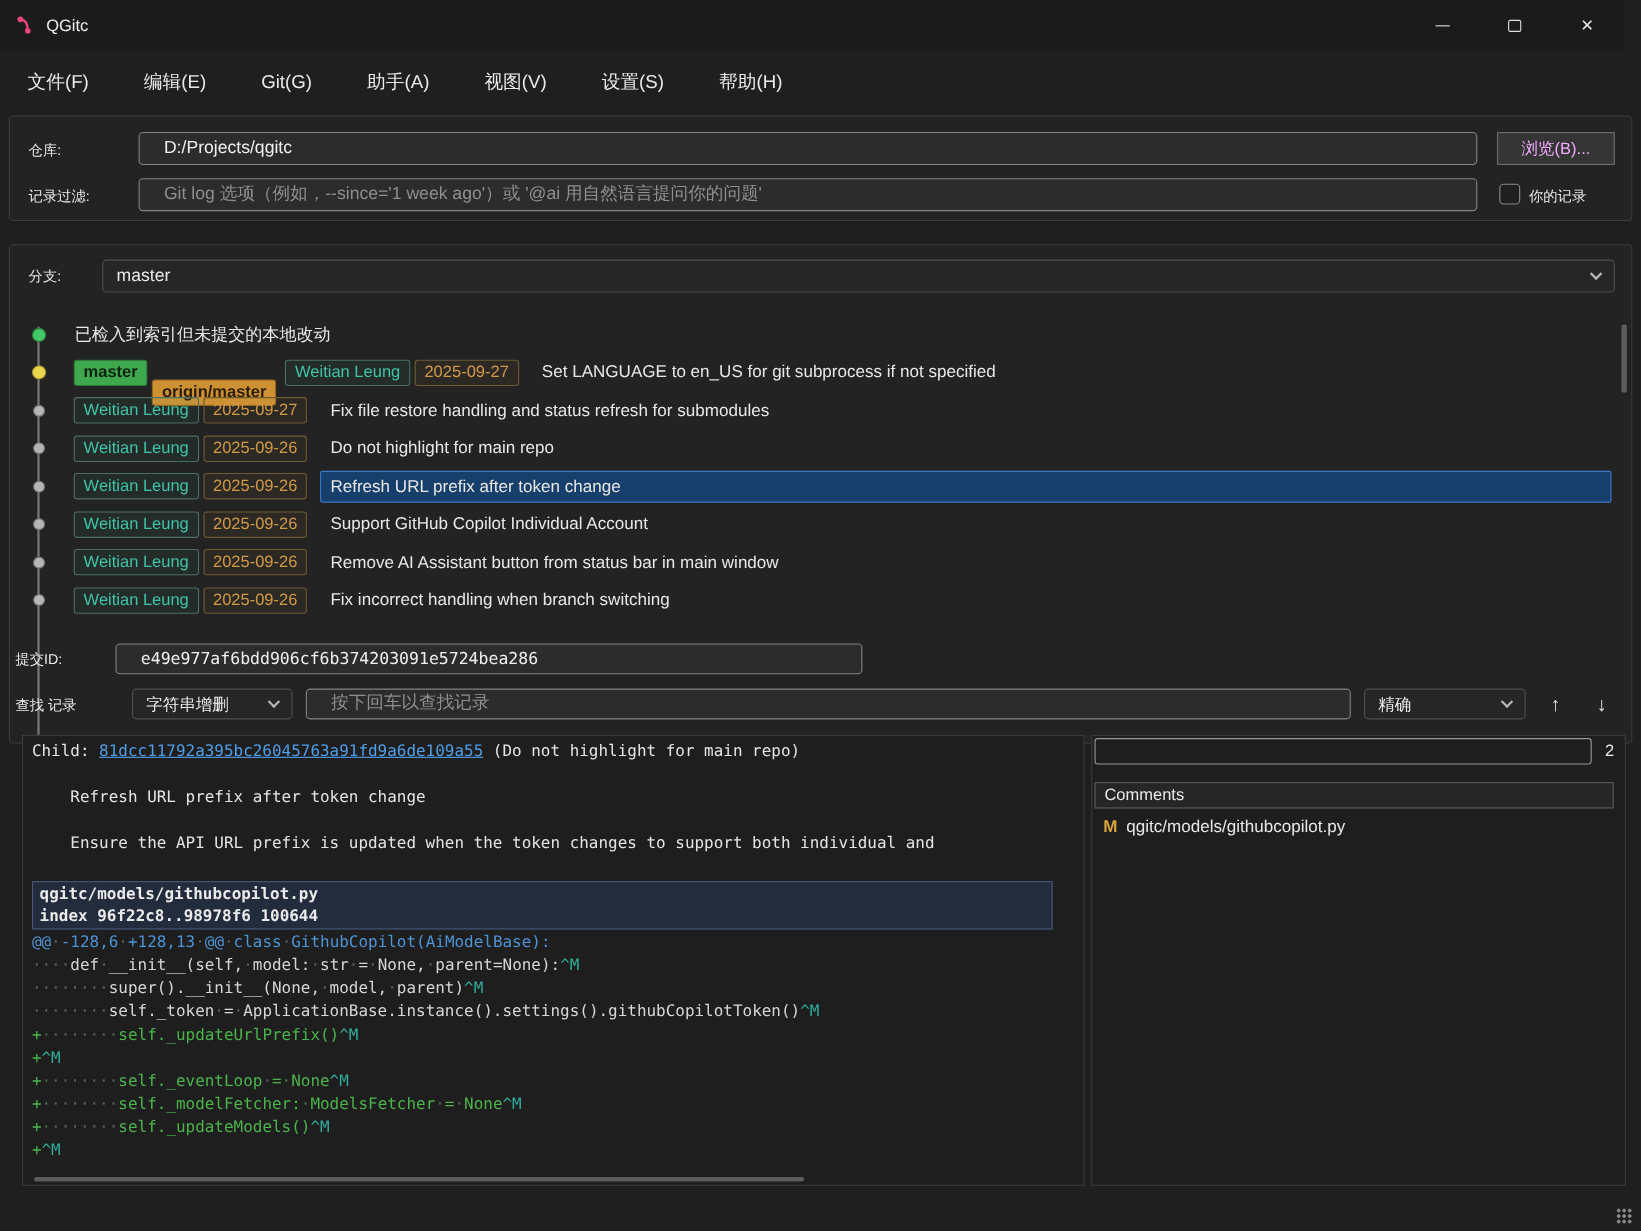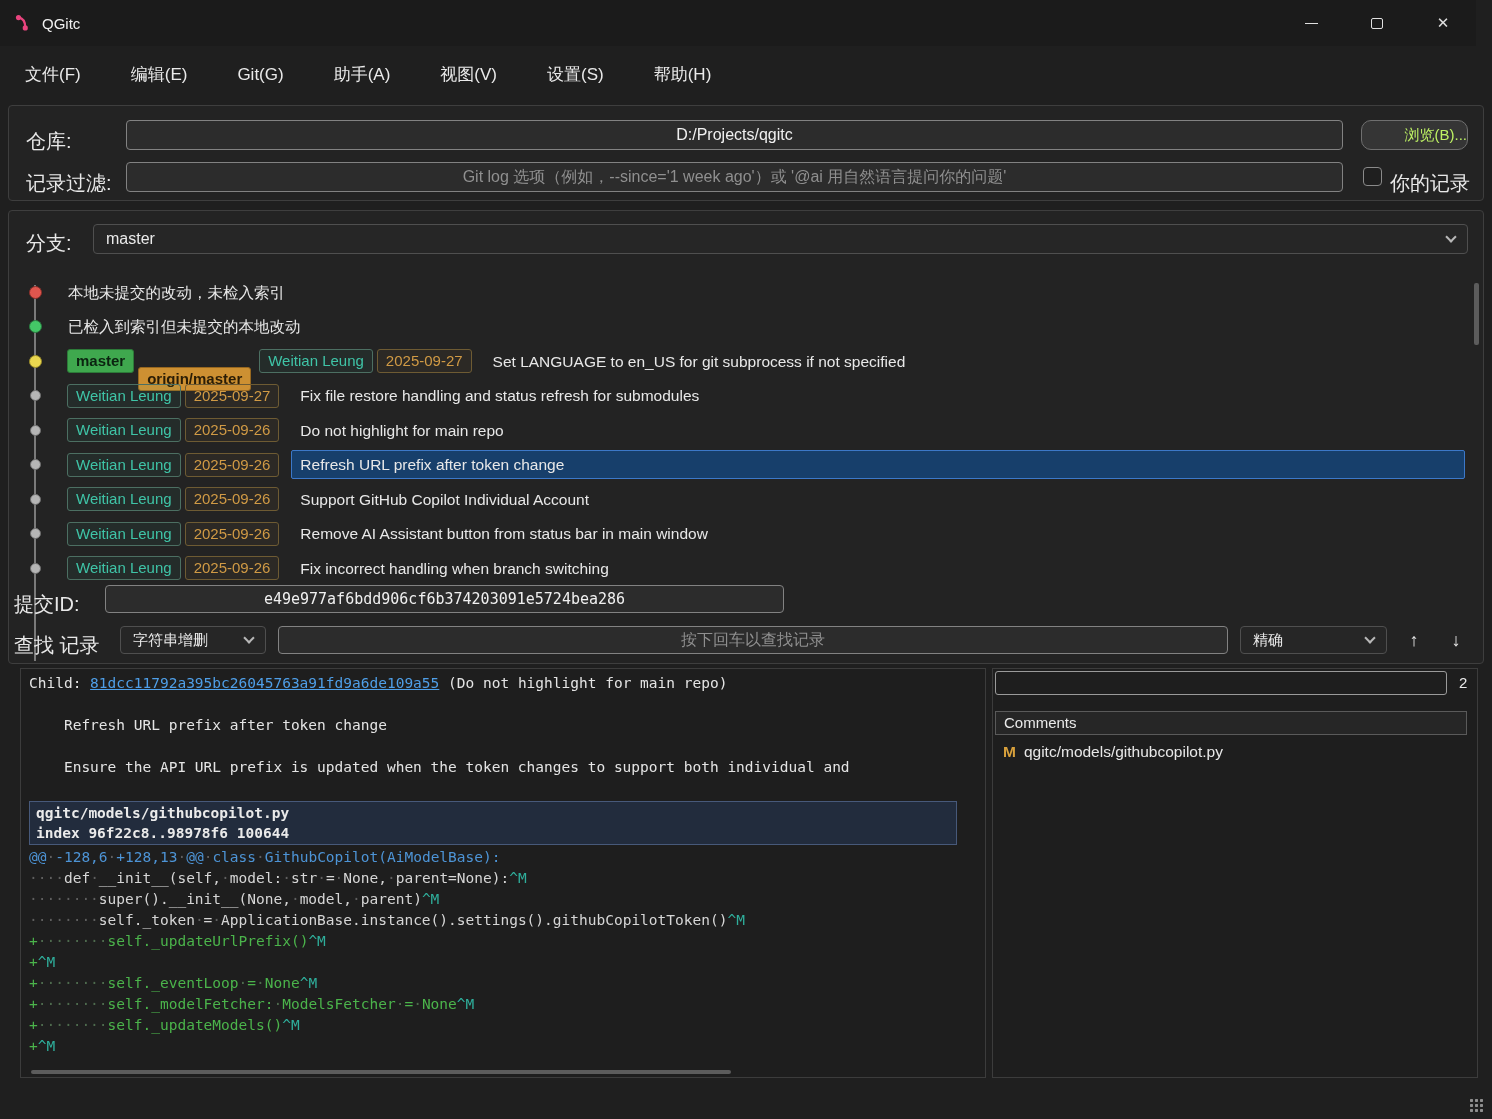--- a/index.html
+++ b/index.html
@@ -16,26 +16,26 @@
   .ic-max{width:12px;height:11px;border:1px solid #e0e0e0;border-radius:2px;display:block;}
   .ic-close{font-size:15px;color:#e0e0e0;}
 
   
   .menubar{position:absolute;top:46px;left:0;right:0;height:58px;display:flex;align-items:center;padding-left:0;}
   .menu-item{padding:0 25px;font-size:17px;height:42px;line-height:42px;color:#eaeaea;}
 
   
   .box{position:absolute;left:8px;width:1476px;border:1px solid #3e3e3e;border-radius:4px;background:#232323;}
   .box1{top:105px;height:96px;}
-  .box2{top:210px;height:454px;}
-  .lbl{position:absolute;font-size:20px;color:#e8e8e8;white-space:nowrap;}
-  .tb{position:absolute;height:30px;background:#2c2c2c;border:1px solid #828282;border-radius:4px;color:#f0f0f0;font-size:16px;padding:0 10px;font-family:inherit;outline:none;text-align:center;}
+  .box2{top:222px;height:454px;}
+  .lbl{position:absolute;font-size:13px;color:#e8e8e8;white-space:nowrap;}
+  .tb{position:absolute;height:30px;background:#2c2c2c;border:1px solid #828282;border-radius:4px;color:#f0f0f0;font-size:16px;padding:0 22px;font-family:inherit;outline:none;}
   .tb::placeholder{color:#8f8f8f;}
   .mono{font-family:"DejaVu Sans Mono",monospace;font-size:15px;}
-  .btn{position:absolute;height:30px;background:#353535;border:1px solid #6f6f6f;border-radius:10px;color:#bef264;font-size:15px;font-family:inherit;text-align:right;}
+  .btn{position:absolute;height:30px;background:#353535;border:1px solid #6f6f6f;border-radius:0;color:#f0abfc;font-size:15px;font-family:inherit;}
   .checkbox{position:absolute;width:19px;height:19px;border:1px solid #8a8a8a;border-radius:4px;background:#1f1f1f;}
   .combo{position:absolute;height:30px;background:#262626;border:1px solid #4f4f4f;border-radius:4px;display:flex;align-items:center;padding:0 12px;font-size:16px;color:#eaeaea;}
   .combo .chev{margin-left:auto;width:8px;height:8px;border-right:2px solid #b8b8b8;border-bottom:2px solid #b8b8b8;transform:rotate(45deg);margin-top:-4px;flex:none;}
   .iconbtn{position:absolute;width:32px;height:28px;background:transparent;border:none;color:#e8e8e8;font-size:18px;font-family:inherit;}
 
   
   .commit-list{position:absolute;left:2px;right:14px;top:58px;bottom:2px;overflow:hidden;padding-top:6px;}
   .graph-line{position:absolute;left:23px;top:16px;bottom:0;width:2px;background:#7a7a7a;}
   .crow{display:flex;align-items:center;height:34.5px;position:relative;}
   .gcell{width:48px;display:flex;justify-content:center;flex:none;}
@@ -135,26 +135,20 @@
 <div class="box box2">
   <span class="lbl" style="left:17px;top:19px">分支:</span>
   <div class="combo" style="left:84px;top:13px;width:1375px">
     <span>master</span>
     <span class="chev"></span>
   </div>
   <div class="commit-list">
       <div class="graph-line"></div>
       <div class="crow">
         <div class="gcell">
-          <span class="gdot red"></span>
-        </div>
-        <div class="cmsg plain">本地未提交的改动，未检入索引</div>
-      </div>
-      <div class="crow">
-        <div class="gcell">
           <span class="gdot green"></span>
         </div>
         <div class="cmsg plain">已检入到索引但未提交的本地改动</div>
       </div>
       <div class="crow">
         <div class="gcell">
           <span class="gdot yellow"></span>
         </div>
         <span class="refb rh">master</span>
         <span class="refb rr">origin/master</span>

